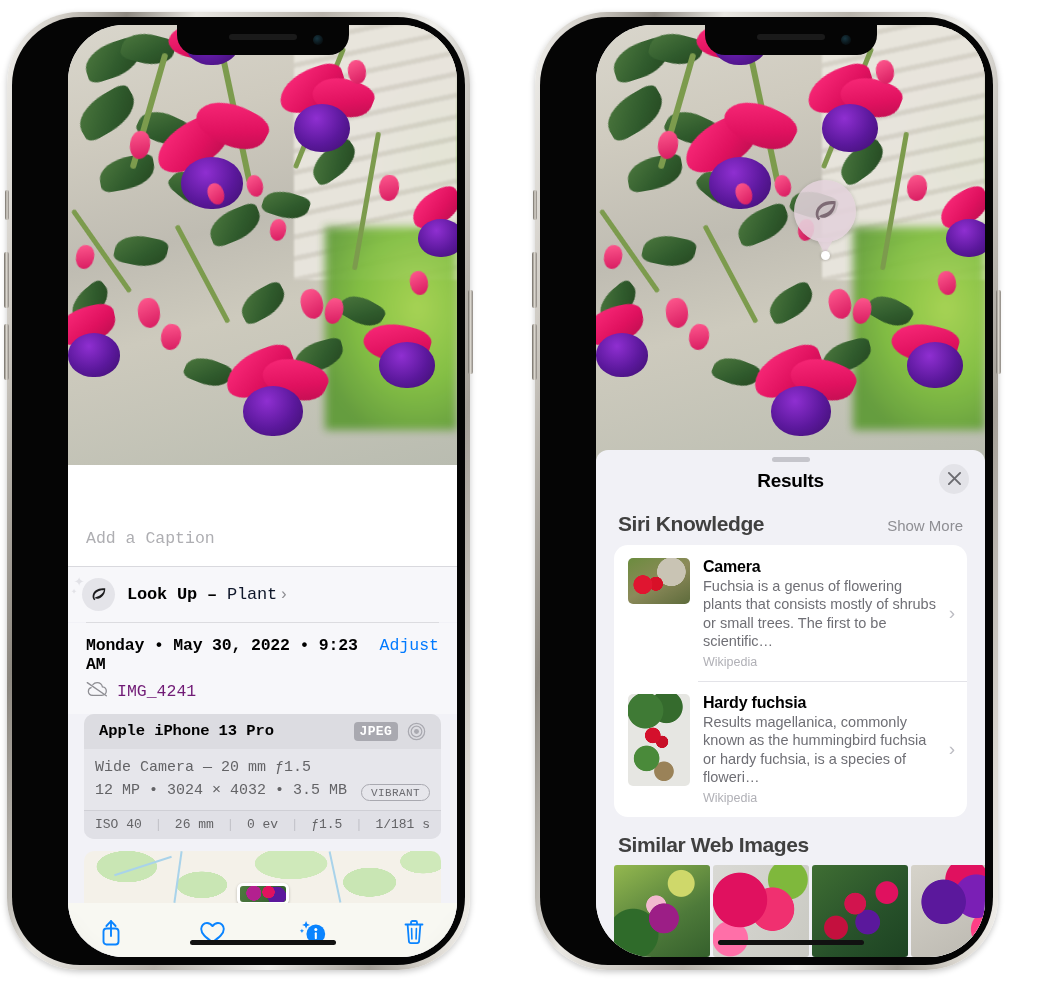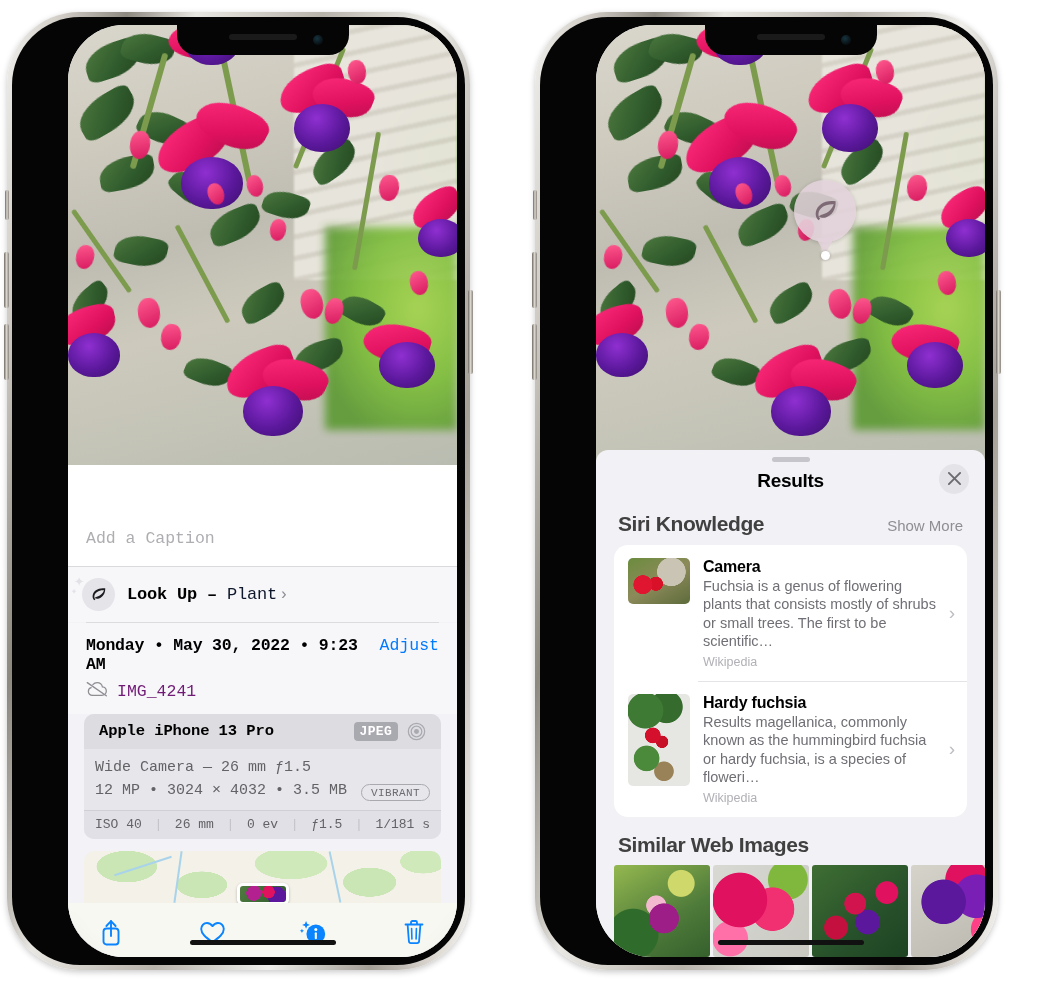--- a/index.html
+++ b/index.html
@@ -376,21 +376,21 @@
               <span class="aperture-ic">
                 <svg width="19" height="19" viewBox="0 0 20 20" aria-hidden="true">
                   <circle cx="10" cy="10" r="8.6" fill="none" stroke="#a9a9b0" stroke-width="1.3"></circle>
                   <circle cx="10" cy="10" r="5.6" fill="none" stroke="#a9a9b0" stroke-width="1.3"></circle>
                   <circle cx="10" cy="10" r="2.6" fill="#a9a9b0"></circle>
                 </svg>
               </span>
             </div>
           </div>
           <div class="cam-body">
-            <div class="cam-line">Wide Camera — 26 mm ƒ1.5</div>
+            <div class="cam-line">Wide Camera — 20 mm ƒ1.5</div>
             <div class="cam-line">12 MP • 3024 × 4032 • 3.5 MB</div>
             <span class="vibrant-badge">VIBRANT</span>
           </div>
           <div class="cam-foot">
             <span>ISO 40</span>
             <span class="sep">|</span>
             <span>26 mm</span>
             <span class="sep">|</span>
             <span>0 ev</span>
             <span class="sep">|</span>

